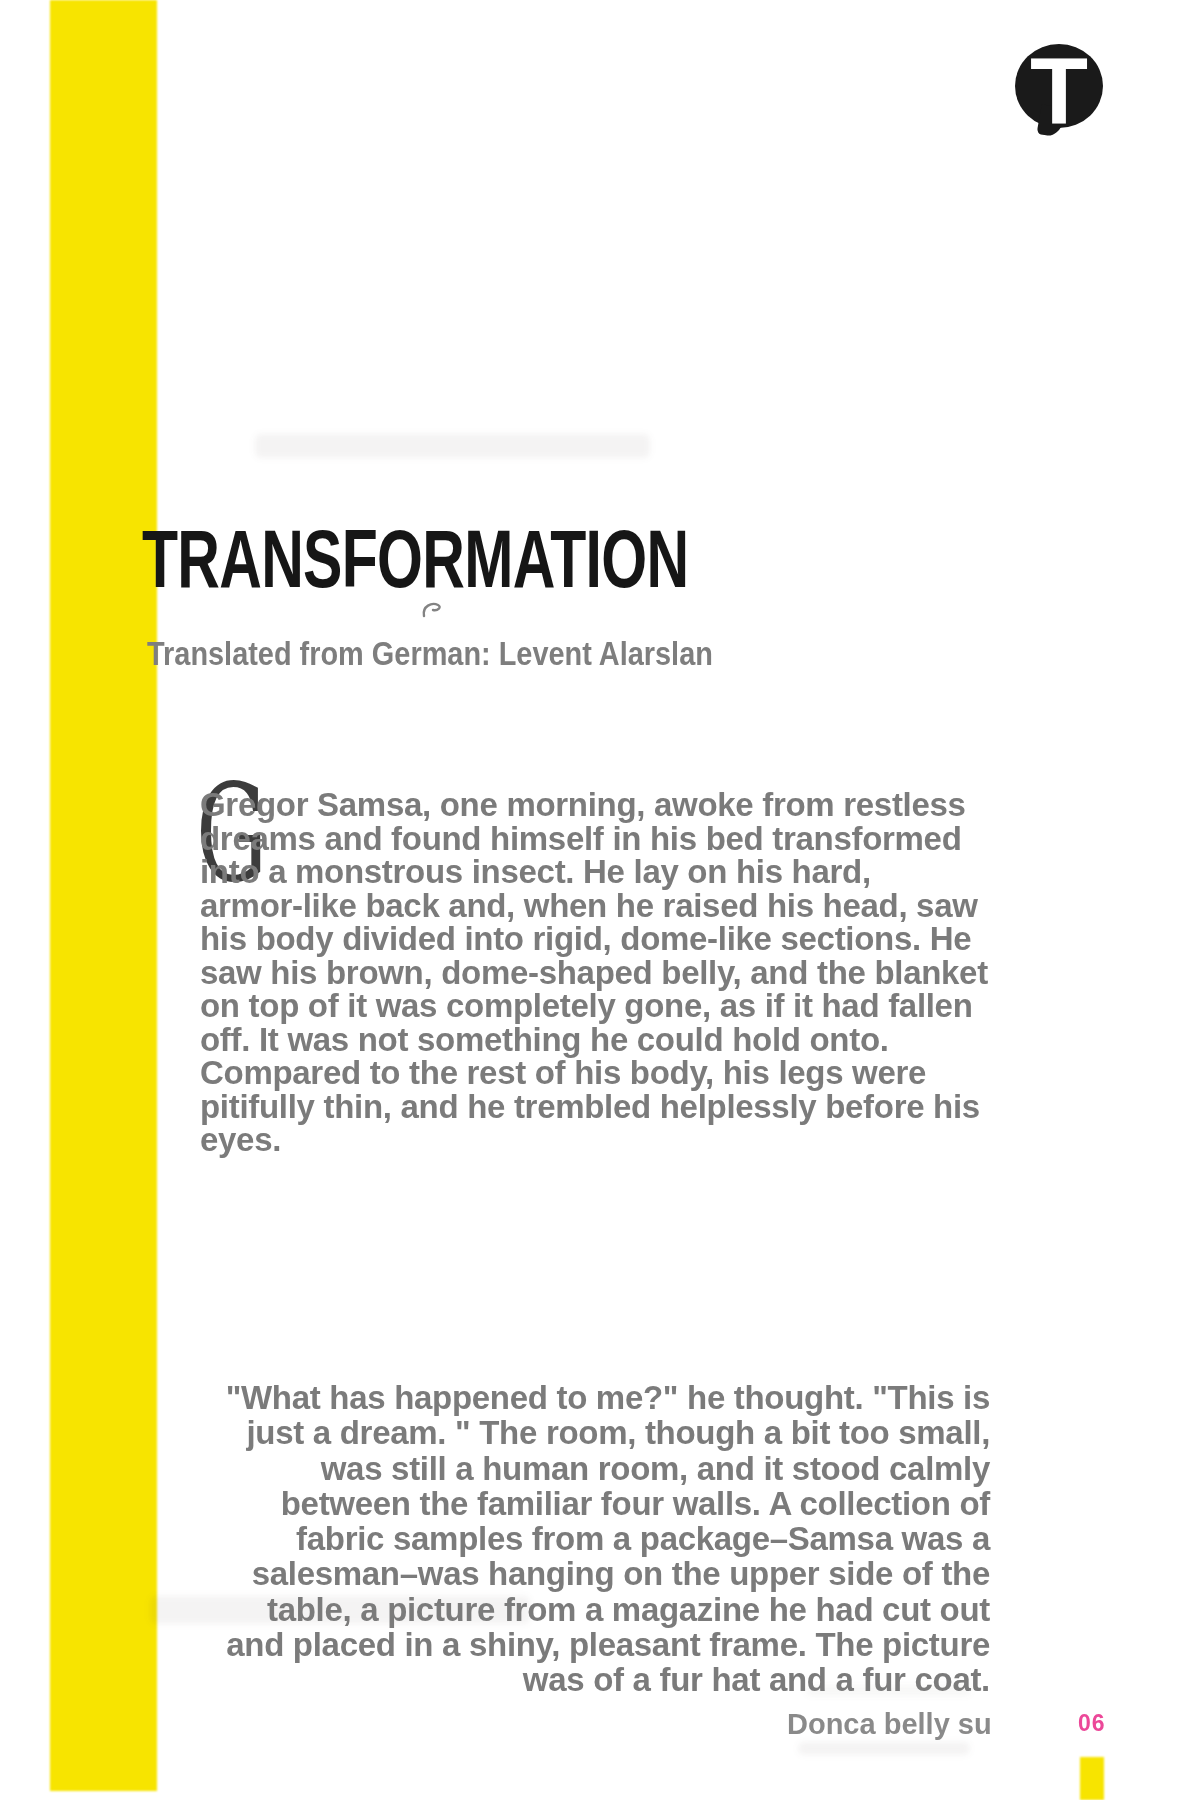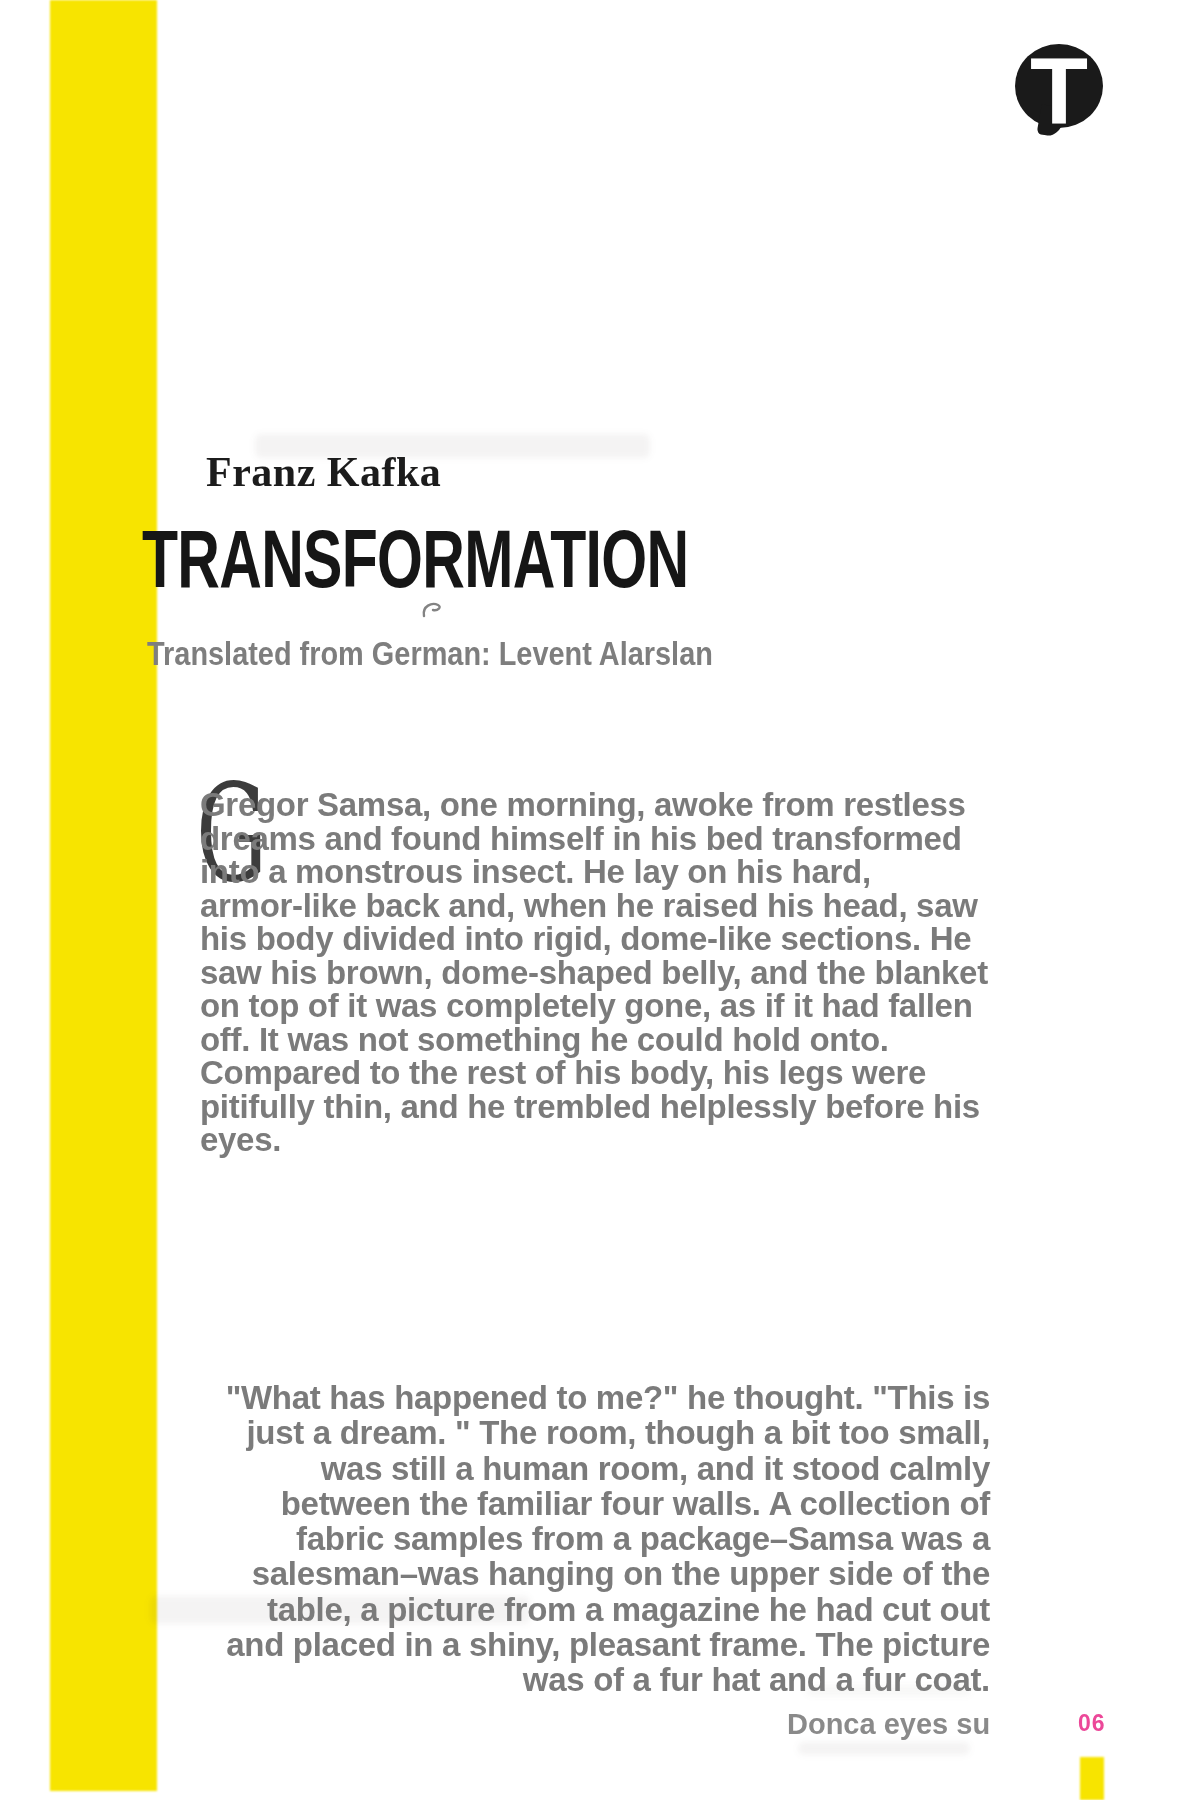--- a/index.html
+++ b/index.html
@@ -173,21 +173,20 @@
   </div>
 
   <div class="smear smear-a"></div>
   <div class="smear smear-b"></div>
   <div class="smear smear-c"></div>
   <div class="smear smear-d"></div>
   <svg class="smudge" viewBox="0 0 30 26">
     <path d="M6 18 C4 8 14 4 20 7 C24 9 20 13 15 12" fill="none" stroke="#5a5a5a" stroke-width="2.4" stroke-linecap="round" opacity="0.75"></path>
   </svg>
 
-  <div class="author">Franz Kafka</div>
   <div class="title">TRANSFORMATION</div>
   <div class="subtitle">Translated from German: Levent Alarslan</div>
 
   <div class="dropcap">G</div>
   <div class="para para1">Gregor Samsa, one morning, awoke from restless
 dreams and found himself in his bed transformed
 into a monstrous insect. He lay on his hard,
 armor-like back and, when he raised his head, saw
 his body divided into rigid, dome-like sections. He
 saw his brown, dome-shaped belly, and the blanket
@@ -199,16 +198,16 @@
   <div class="para para2">"What has happened to me?" he thought. "This is
 just a dream. " The room, though a bit too small,
 was still a human room, and it stood calmly
 between the familiar four walls. A collection of
 fabric samples from a package–Samsa was a
 salesman–was hanging on the upper side of the
 table, a picture from a magazine he had cut out
 and placed in a shiny, pleasant frame. The picture
 was of a fur hat and a fur coat.</div>
 
-  <div class="footer-text">Donca eyes su</div>
+  <div class="footer-text">Donca belly su</div>
   <div class="page-num">06</div>
 
 </div>
 
 </body></html>

